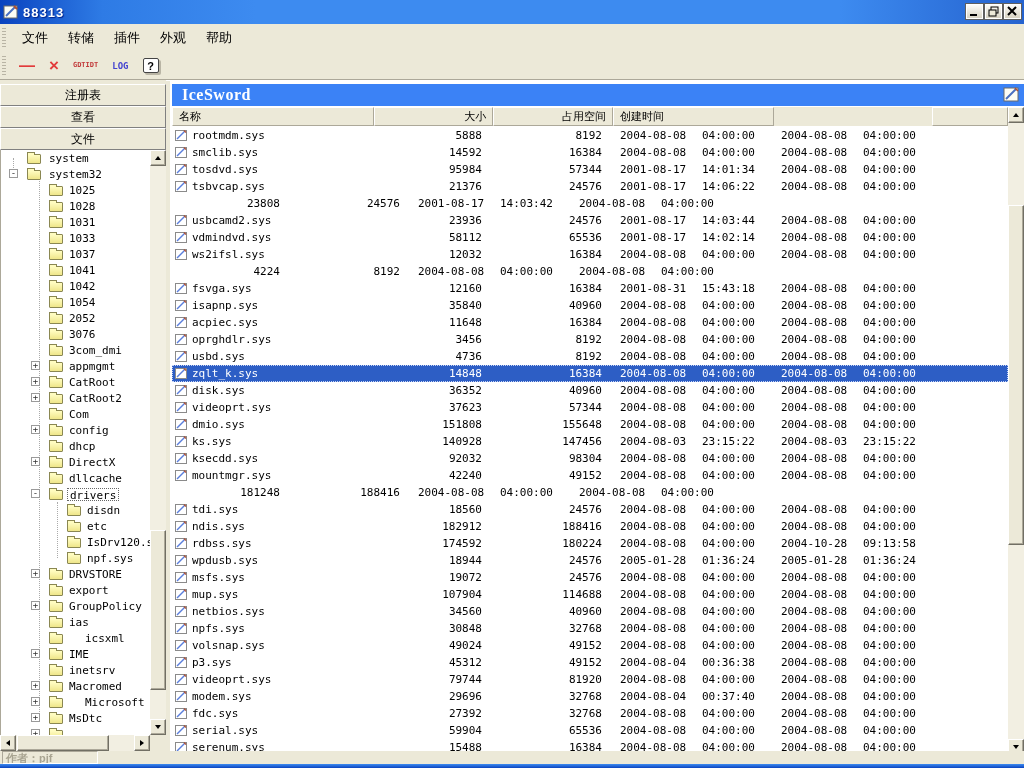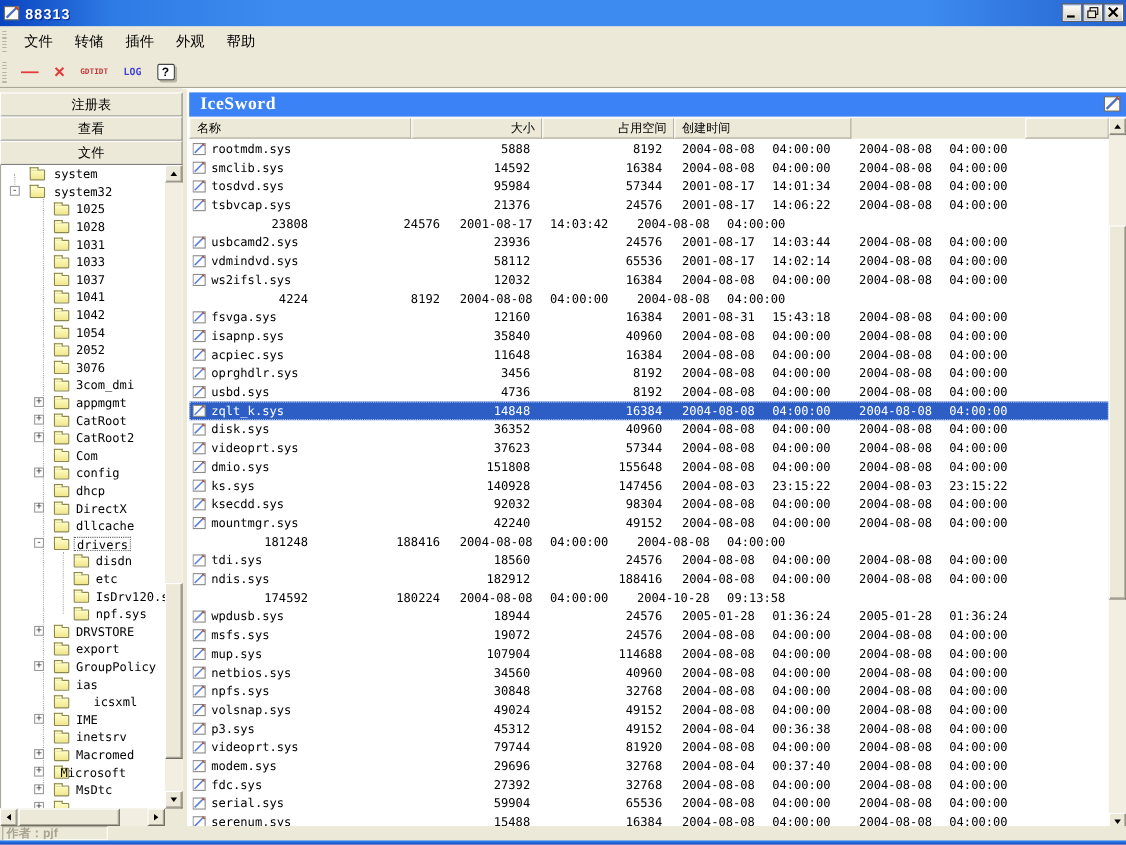--- a/index.html
+++ b/index.html
@@ -311,21 +311,21 @@
             <span class="tlabel" style="left: 66px;">inetsrv</span>
           </div>
           <div class="trow">
             <span class="expander" style="left: 30px;">+</span>
             <span class="folder" style="left: 48px;"></span>
             <span class="tlabel" style="left: 66px;">Macromed</span>
           </div>
           <div class="trow">
             <span class="expander" style="left: 30px;">+</span>
             <span class="folder" style="left: 48px;"></span>
-            <span class="tlabel" style="left: 52px;">Microsoft</span>
+            <span class="tlabel" style="left: 82px;">Microsoft</span>
           </div>
           <div class="trow">
             <span class="expander" style="left: 30px;">+</span>
             <span class="folder" style="left: 48px;"></span>
             <span class="tlabel" style="left: 66px;">MsDtc</span>
           </div>
           <div class="trow">
             <span class="expander" style="left: 30px;">+</span>
             <span class="folder" style="left: 48px;"></span>
             <span class="tlabel" style="left: 66px;"></span>
@@ -726,20 +726,30 @@
               </svg>
             </span>
             <span class="nm">ndis.sys</span>
           </span>
           <span class="cell c-size">182912</span>
           <span class="cell c-space">188416</span>
           <span class="cell c-ctime"><span class="dt">2004-08-08</span>04:00:00</span>
           <span class="cell c-mtime"><span class="dt">2004-08-08</span>04:00:00</span>
         </div>
         <div class="lrow">
+          <span class="cell c-name">
+            <span style="width: 13px; height: 13px; display: inline-flex;">
+              <svg width="13" height="13" viewBox="0 0 13 13">
+                <rect x="0.5" y="1.5" width="11" height="10" fill="#fff" stroke="#8a8a8a"></rect>
+                <line x1="2" y1="10" x2="10" y2="2" stroke="#5a7edc" stroke-width="1.4"></line>
+                <line x1="9" y1="1.5" x2="11" y2="3.5" stroke="#b05030" stroke-width="1.2"></line>
+              </svg>
+            </span>
+            <span class="nm">rdbss.sys</span>
+          </span>
           <span class="cell c-size">174592</span>
           <span class="cell c-space">180224</span>
           <span class="cell c-ctime"><span class="dt">2004-08-08</span>04:00:00</span>
           <span class="cell c-mtime"><span class="dt">2004-10-28</span>09:13:58</span>
         </div>
         <div class="lrow">
           <span class="cell c-name">
             <span style="width: 13px; height: 13px; display: inline-flex;">
               <svg width="13" height="13" viewBox="0 0 13 13">
                 <rect x="0.5" y="1.5" width="11" height="10" fill="#fff" stroke="#8a8a8a"></rect>

